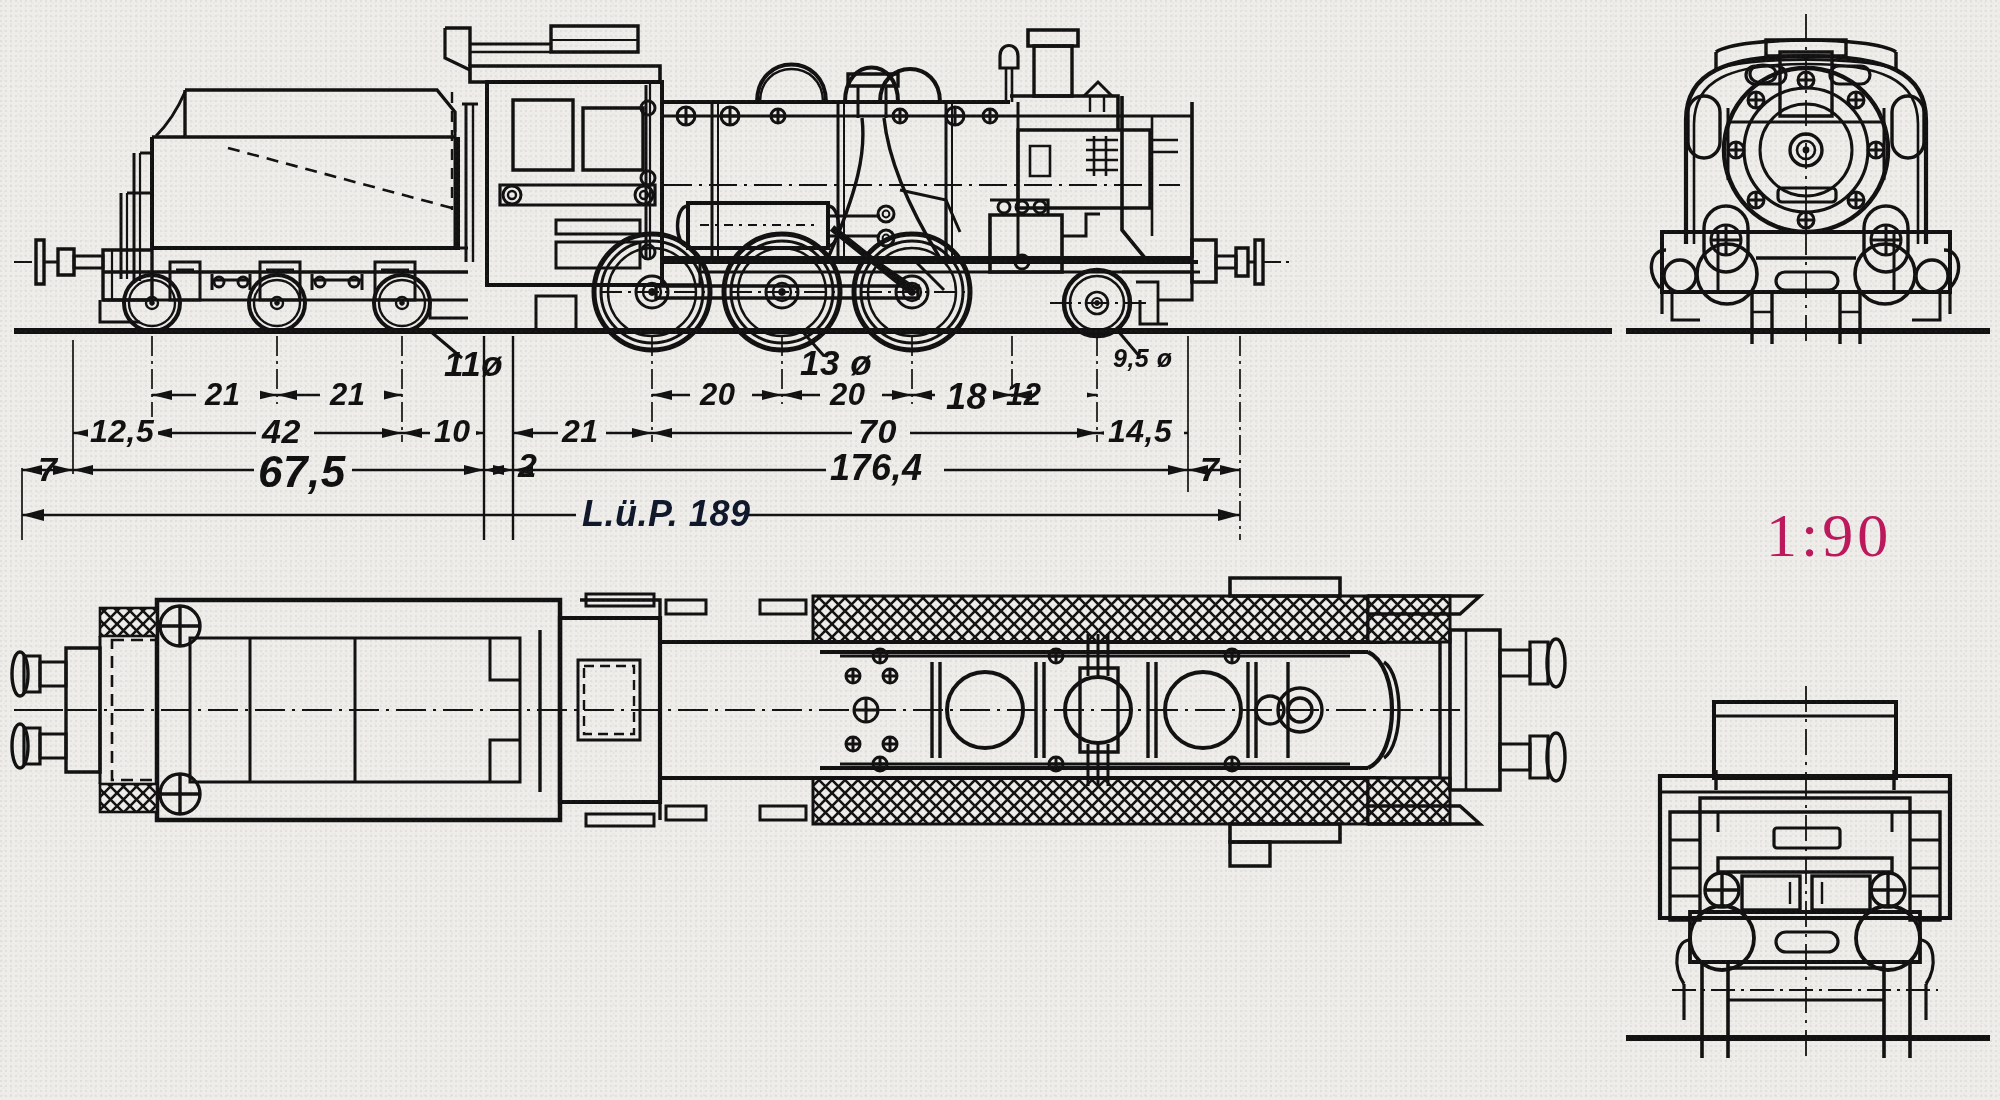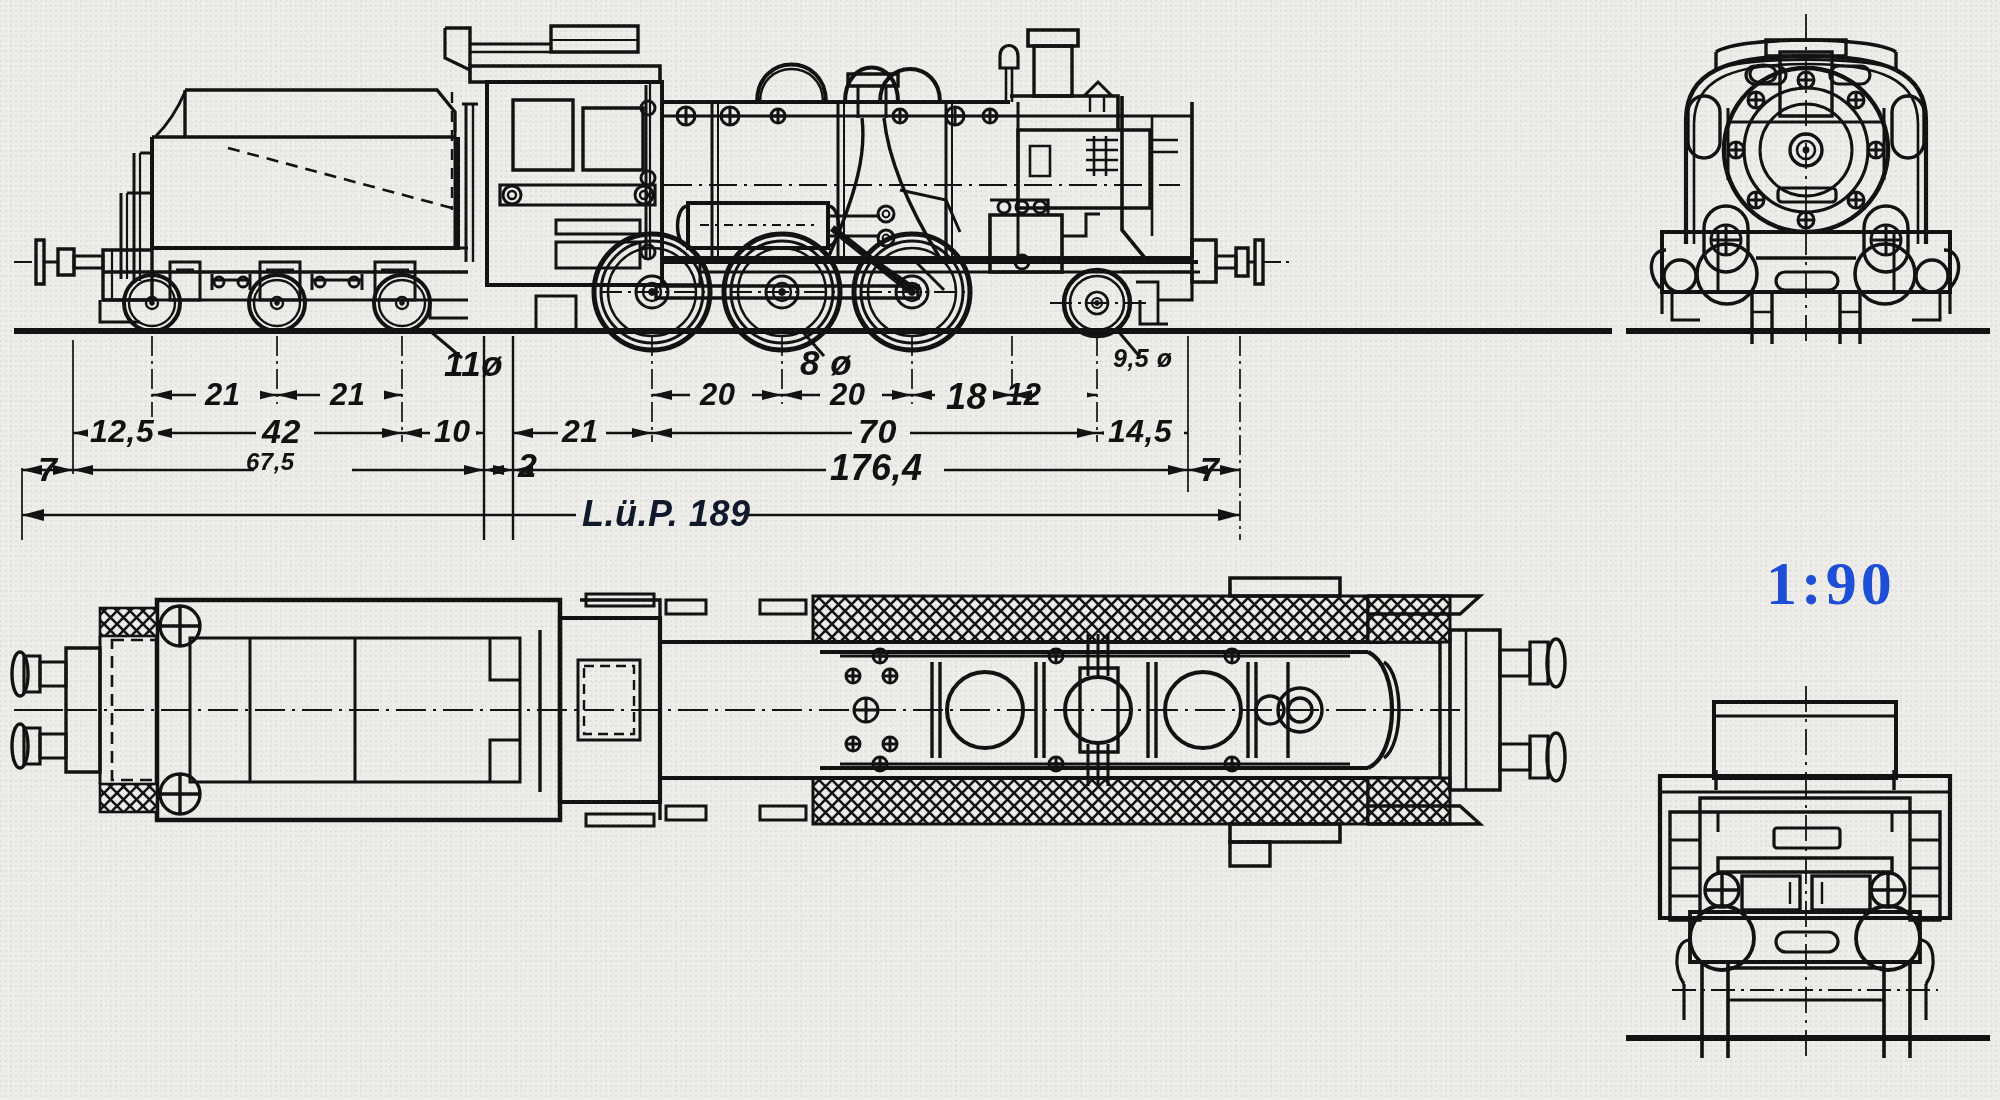--- a/index.html
+++ b/index.html
@@ -26,22 +26,22 @@
     font-family:"Liberation Sans", sans-serif;
     font-weight:bold;font-style:italic;
     color:#101010;
     white-space:nowrap;
     line-height:1;
     letter-spacing:.5px;
   }
   .scaletext{
     position:absolute;z-index:30;
     font-family:"Liberation Serif", serif;
-    font-weight:700;font-style:normal;
-    color:#1d4ed8;white-space:nowrap;line-height:1;margin-top:48px;
+    font-weight:400;font-style:normal;
+    color:#be185d;white-space:nowrap;line-height:1;
   }
   .lup{
     position:absolute;z-index:30;
     font-family:"Liberation Sans", sans-serif;
     font-weight:bold;font-style:italic;
     color:#0f172a;white-space:nowrap;line-height:1;letter-spacing:.5px;
   }
 </style>
 </head>
 <body>
@@ -703,38 +703,38 @@
       <path d="M1926,984 L1926,1020" stroke-width="3.2"></path>
 
       <path d="M1672,990 L1938,990" stroke-width="1.8" stroke-dasharray="24 6 3 6"></path>
       <path d="M1728,968 L1884,968" stroke-width="3.6"></path>
       <path d="M1728,1000 L1884,1000" stroke-width="3.2"></path>
     </g>
   </g>
 </svg>
 
 <div class="dimtext" style="left:444px;top:346px;font-size:35px;font-style:italic;">11ø</div>
-<div class="dimtext" style="left:800px;top:345px;font-size:35px;">8 ø</div>
+<div class="dimtext" style="left:800px;top:345px;font-size:35px;">13 ø</div>
 <div class="dimtext" style="left:1113px;top:346px;font-size:25px;">9,5 ø</div>
 
 <div class="dimtext" style="left:205px;top:379px;font-size:31px;">21</div>
 <div class="dimtext" style="left:330px;top:379px;font-size:31px;">21</div>
 <div class="dimtext" style="left:700px;top:379px;font-size:31px;">20</div>
 <div class="dimtext" style="left:830px;top:379px;font-size:31px;">20</div>
 <div class="dimtext" style="left:946px;top:379px;font-size:36px;">18</div>
 <div class="dimtext" style="left:1006px;top:379px;font-size:31px;">12</div>
 
 <div class="dimtext" style="left:90px;top:415px;font-size:32px;">12,5</div>
 <div class="dimtext" style="left:262px;top:414px;font-size:34px;">42</div>
 <div class="dimtext" style="left:434px;top:415px;font-size:32px;">10</div>
 <div class="dimtext" style="left:562px;top:415px;font-size:32px;">21</div>
 <div class="dimtext" style="left:858px;top:414px;font-size:34px;">70</div>
 <div class="dimtext" style="left:1108px;top:415px;font-size:32px;">14,5</div>
 
 <div class="dimtext" style="left:38px;top:452px;font-size:34px;">7</div>
-<div class="dimtext" style="left:246px;top:450px;font-size:24px;">67,5</div>
+<div class="dimtext" style="left:258px;top:450px;font-size:44px;">67,5</div>
 <div class="dimtext" style="left:518px;top:448px;font-size:34px;">2</div>
 <div class="dimtext" style="left:830px;top:450px;font-size:36px;">176,4</div>
 <div class="dimtext" style="left:1200px;top:452px;font-size:34px;">7</div>
 
 <div class="lup" style="left:582px;top:496px;font-size:36px;">L.ü.P. 189</div>
 
 <div class="scaletext" style="left:1766px;top:504px;font-size:62px;letter-spacing:4px;">1:90</div>
 
 </body></html>

